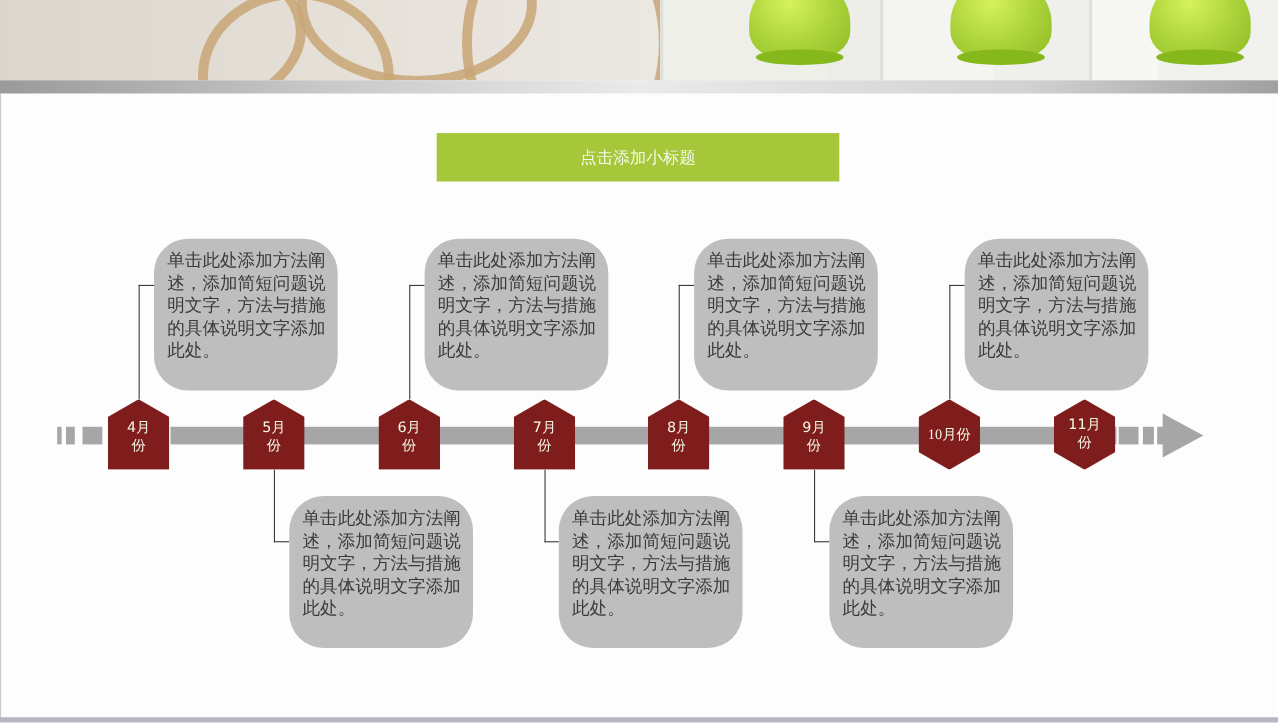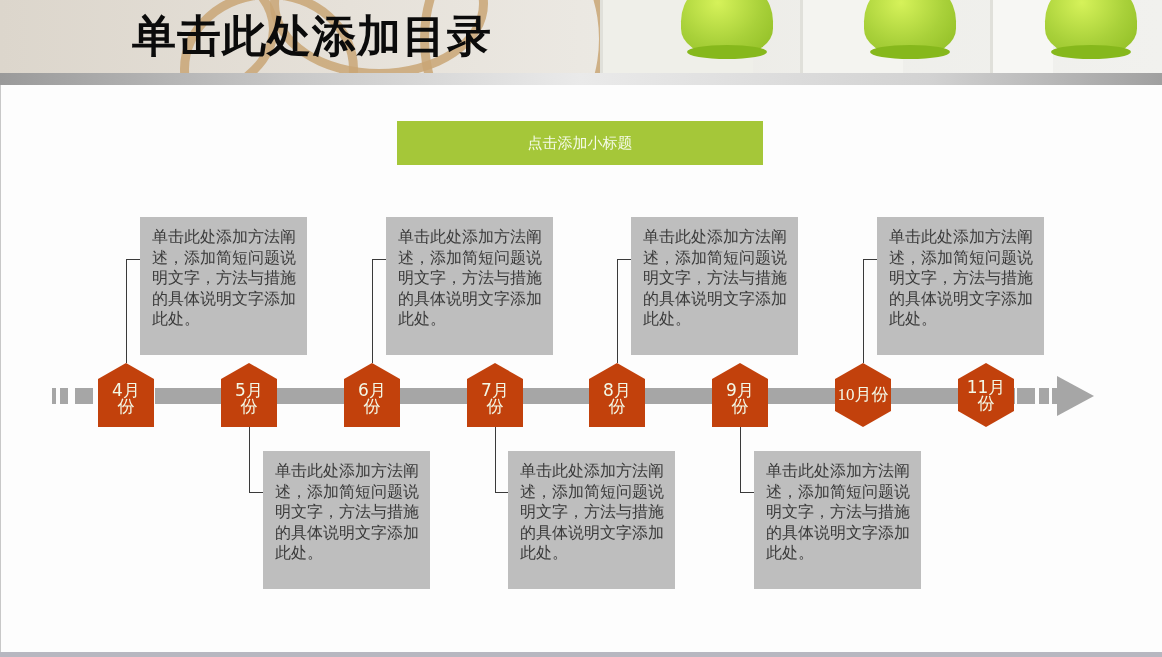--- a/index.html
+++ b/index.html
@@ -13,43 +13,42 @@
   .panel { position:absolute; top:0; height:73px; background:#f3f3ef; border-left:3px solid #e0e0da; }
   .title { position:absolute; left:132px; top:6px; font-size:44px; font-weight:bold; color:#0b0b0b; letter-spacing:1px; line-height:60px; white-space:nowrap; }
   .bar { position:absolute; left:0; top:73px; width:1162px; height:12px;
     background:linear-gradient(90deg,#9a9a9a 0%,#c8c8c8 25%,#eaeaea 50%,#d2d2d2 80%,#a0a0a0 100%); }
   .content { position:absolute; left:0; top:85px; width:1162px; height:567px; border-left:1px solid #c8c8c8; border-right:1px solid #e0e0e0; }
   .bottom-strip { position:absolute; left:0; top:652px; width:1162px; height:5px; background:#b7b7c0; }
   .subtitle { position:absolute; left:397px; top:121px; width:366px; height:44px; background:#a5c739; color:#f5fbe8; font-size:15px; text-align:center; line-height:44px; }
   .axis { position:absolute; left:155px; top:388px; width:860px; height:16px; background:#a6a6a6; }
   .dash { position:absolute; top:388px; height:16px; background:#a6a6a6; }
   .arrow { position:absolute; left:1057px; top:376px; width:0; height:0; border-top:20px solid transparent; border-bottom:20px solid transparent; border-left:37px solid #a6a6a6; }
-  .node { position:absolute; top:363px; width:56px; height:64px; background:#c2410c; color:#f3f8e6; font-size:17px; line-height:16px; text-align:center; display:flex; align-items:center; justify-content:center; }
+  .node { position:absolute; top:363px; width:56px; height:64px; background:#7f1d1d; color:#f3f8e6; font-size:13px; line-height:16px; text-align:center; display:flex; align-items:center; justify-content:center; }
   .node.penta { clip-path:polygon(50% 0,100% 25%,100% 100%,0 100%,0 25%); }
   .node.hexa { clip-path:polygon(50% 0,100% 25%,100% 75%,50% 100%,0 75%,0 25%); }
   .node span { display:block; padding-top:6px; }
-  .box { position:absolute; width:167px; height:138px; background:#bebebe; color:#3a3a3a; font-size:16px; line-height:20.5px; box-sizing:border-box; padding:10px 9px 0 12px; }
+  .box { position:absolute; width:167px; height:138px; background:#bebebe; color:#3a3a3a; font-size:16px; line-height:20.5px; box-sizing:border-box; padding:10px 9px 0 12px;border-radius:31px; }
   .vline { position:absolute; width:1px; background:#3a3a3a; }
   .hline { position:absolute; height:1px; background:#3a3a3a; }
 </style>
 </head>
 <body>
 
 <div class="header">
   <div class="ring" style="left:-40px; top:-60px; width:300px; height:160px;"></div>
   <div class="ring" style="left:180px; top:-10px; width:160px; height:140px;"></div>
   <div class="ring" style="left:270px; top:-70px; width:200px; height:130px;"></div>
   <div class="ring" style="left:420px; top:-80px; width:170px; height:220px;"></div>
   <div class="panel" style="left:600px; width:150px; background:#efefe9;"></div>
   <div class="panel" style="left:800px; width:100px; background:#f4f4f0;"></div>
   <div class="panel" style="left:990px; width:60px; background:#f7f7f4;"></div>
   <div class="lamp" style="left:681px;"></div>
   <div class="lamp" style="left:864px;"></div>
   <div class="lamp" style="left:1045px;"></div>
-  <div class="title">单击此处添加目录</div>
 </div>
 <div class="bar"></div>
 
 <div class="content"></div>
 <div class="bottom-strip"></div>
 
 <div class="subtitle">点击添加小标题</div>
 
 <div class="dash" style="left:52px; width:4px;"></div>
 <div class="dash" style="left:60px; width:8px;"></div>

